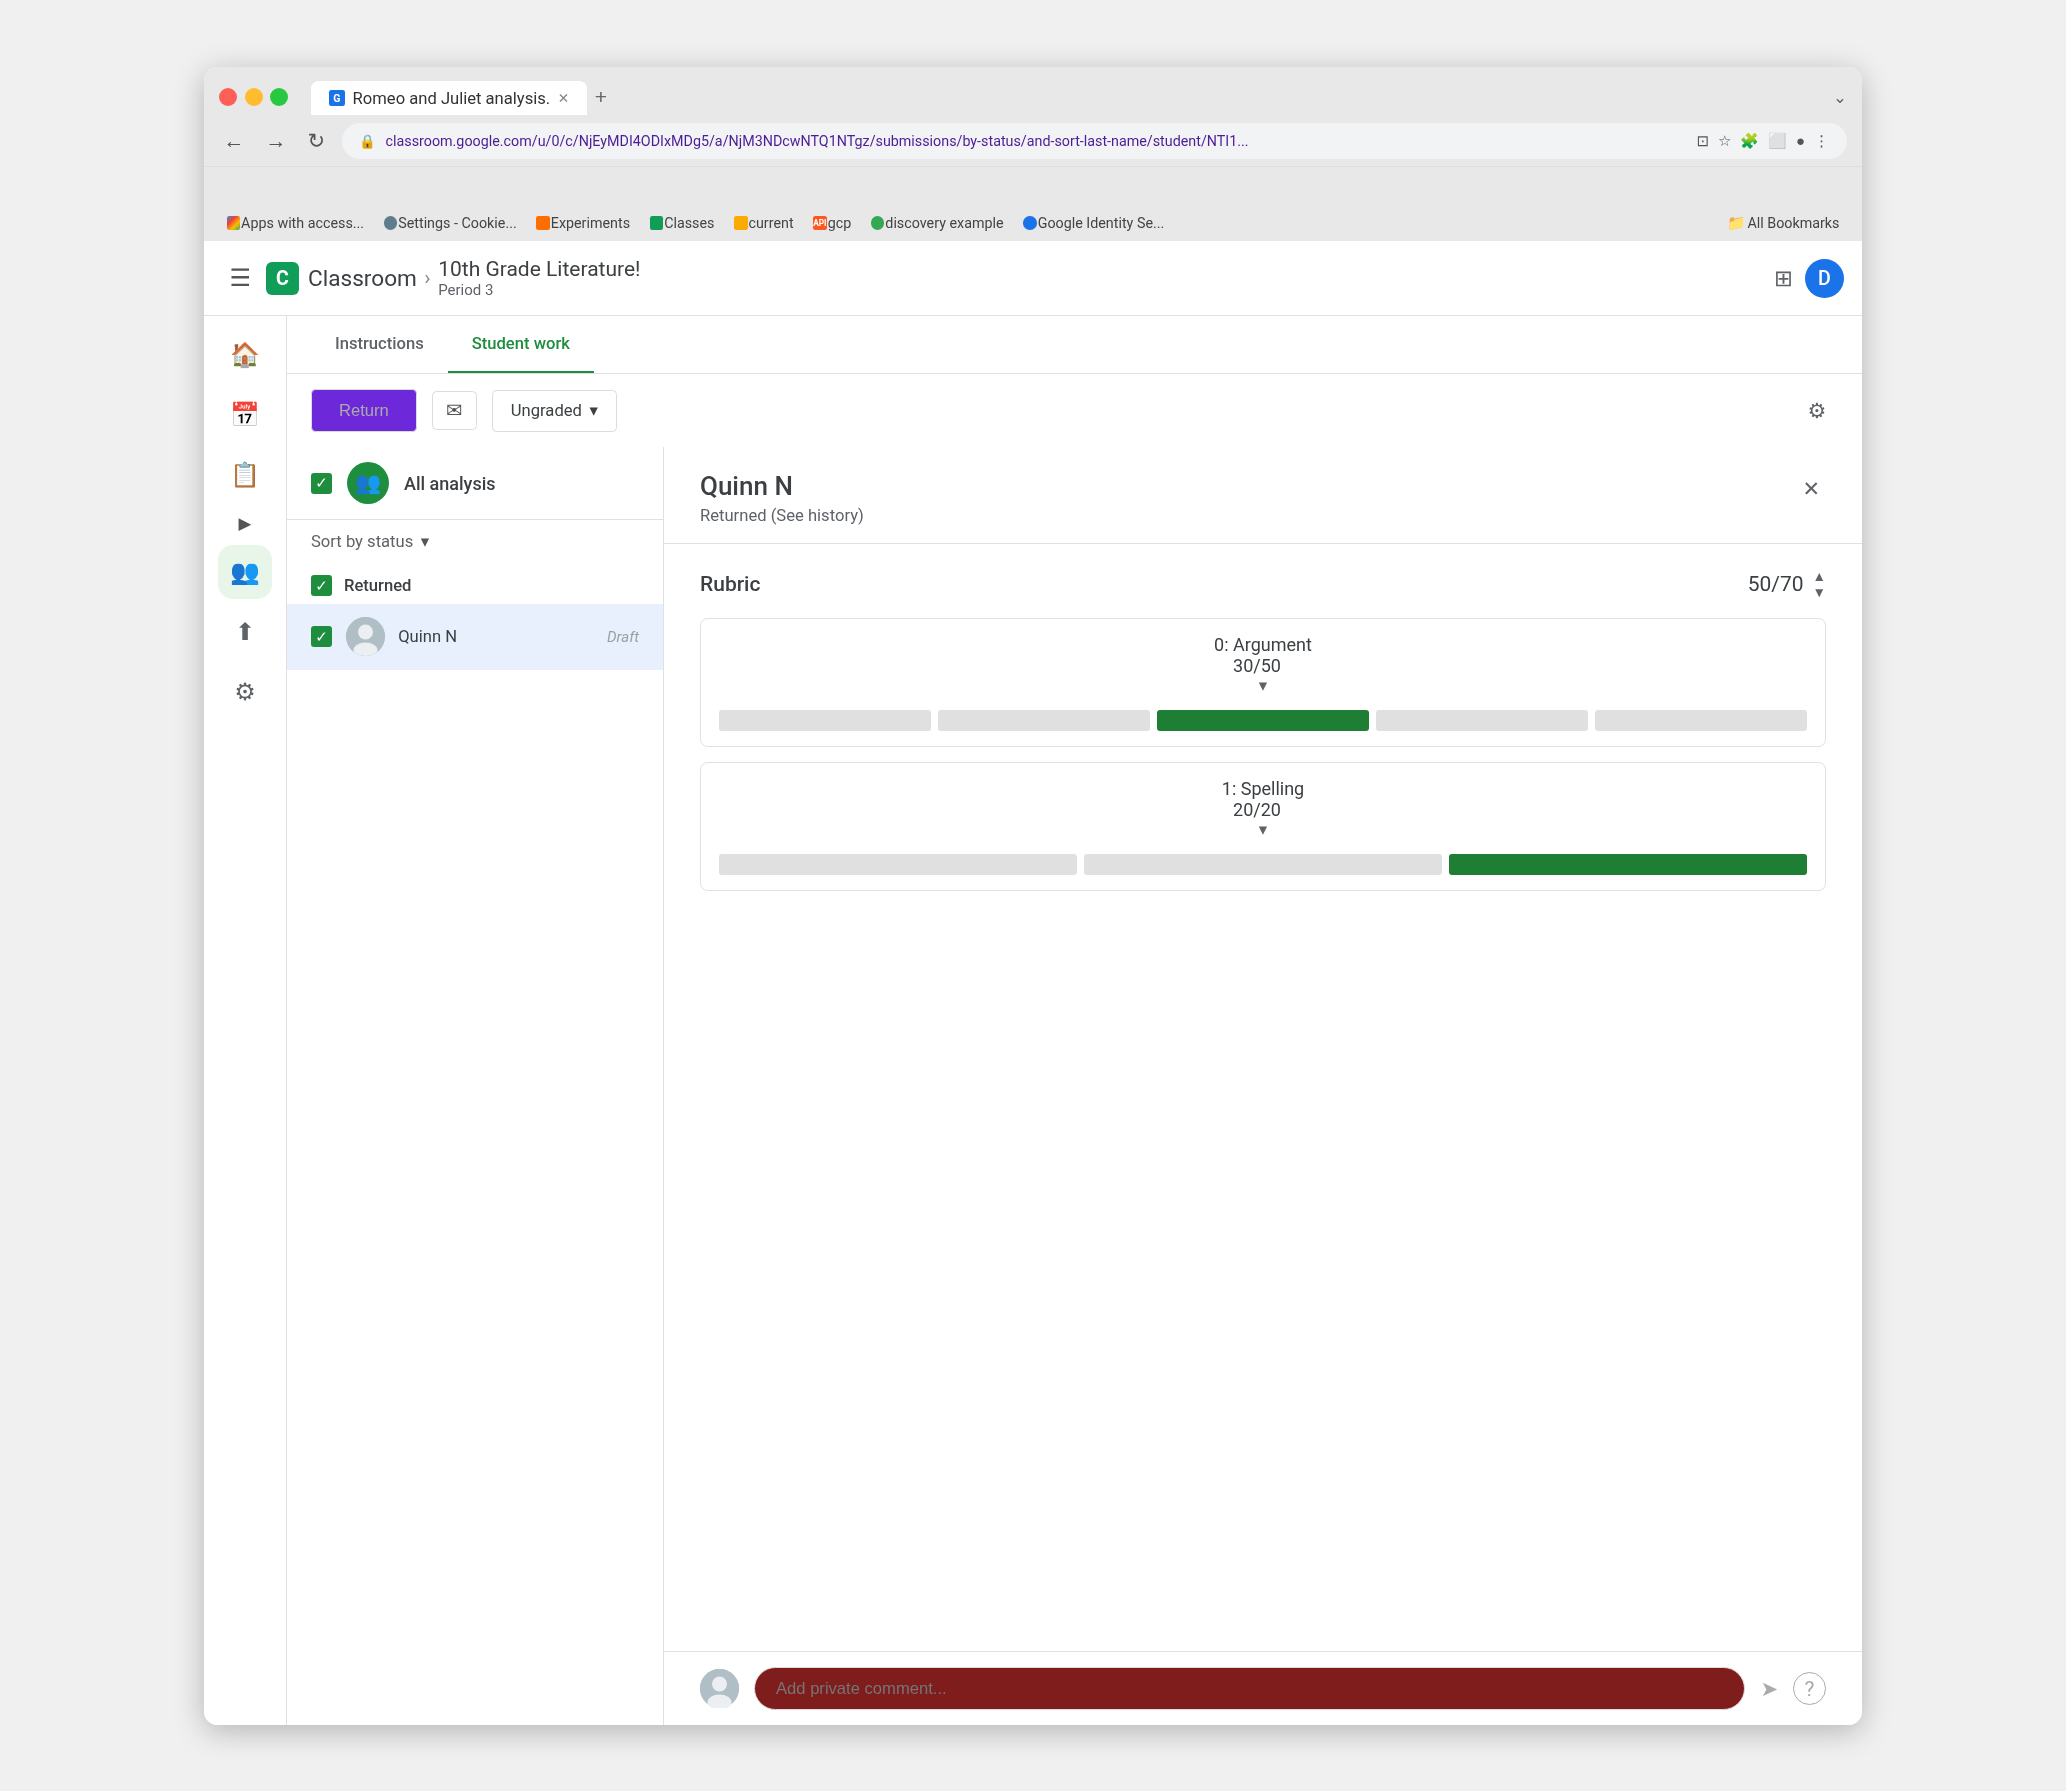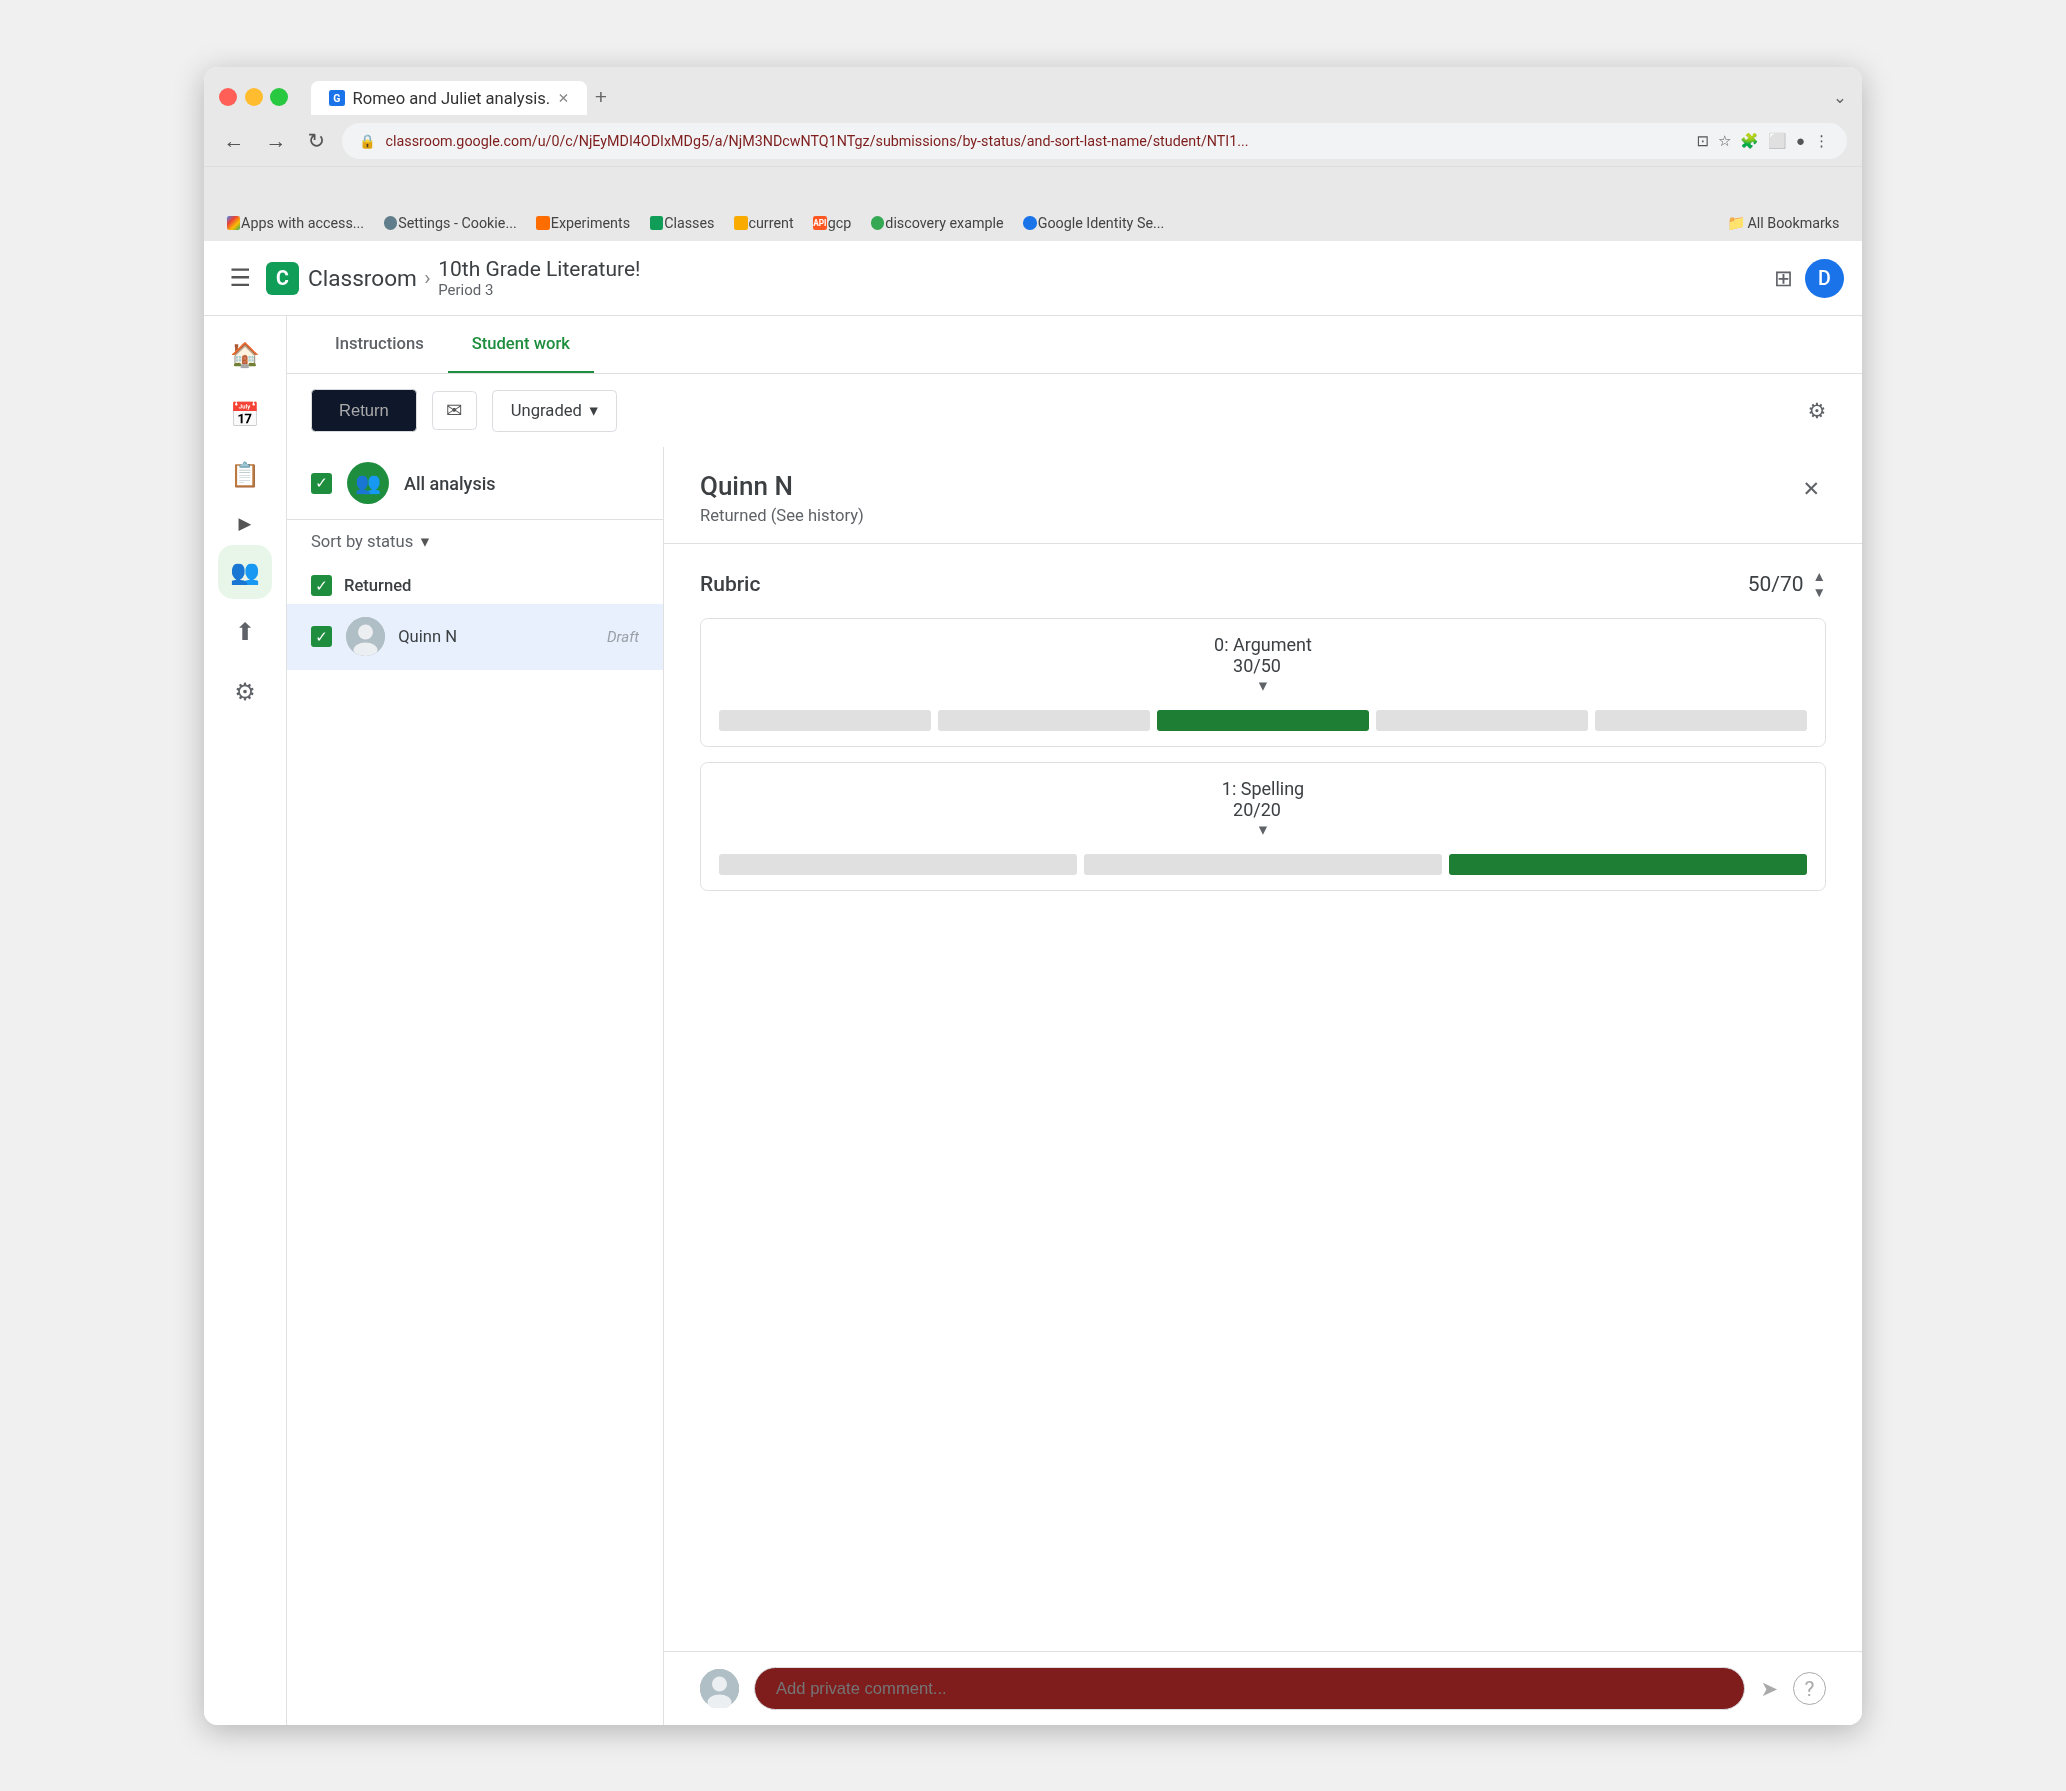--- a/index.html
+++ b/index.html
@@ -63,21 +63,21 @@
       background: #f1f3f4;
       border-radius: 22.6px;
       padding: 9px 18px;
       display: flex;
       align-items: center;
       gap: 9px;
       font-size: 15px;
       color: #333;
     }
     .lock-icon { color: #666; font-size: 13.6px; }
-    .url-text { font-size: 14.3px; color: #7f1d1d; flex: 1; overflow: hidden; text-overflow: ellipsis; white-space: nowrap; }
+    .url-text { font-size: 14.3px; color: #4c1d95; flex: 1; overflow: hidden; text-overflow: ellipsis; white-space: nowrap; }
     .url-actions { display: flex; gap: 9px; color: #555; }
 
     .bookmarks-bar {
       display: flex;
       align-items: center;
       padding: 6px 15px;
       gap: 4.5px;
       font-size: 14.3px;
       color: #444;
       border-top: 0.8px solid #ddd;
@@ -200,21 +200,21 @@
       display: flex;
       align-items: center;
       padding: 15px 24px;
       gap: 15px;
       flex-shrink: 0;
     }
     .btn-return {
       padding: 10.5px 27px;
       border: 0.8px solid #dadce0;
       border-radius: 4.5px;
-      background: #0f172a;
+      background: #6d28d9;
       color: #aaa;
       font-size: 16.6px;
       cursor: not-allowed;
       font-weight: 500;
     }
     .btn-email {
       width: 45px; height: 39px;
       border: 0.8px solid #dadce0;
       border-radius: 4.5px;
       background: #fff;

